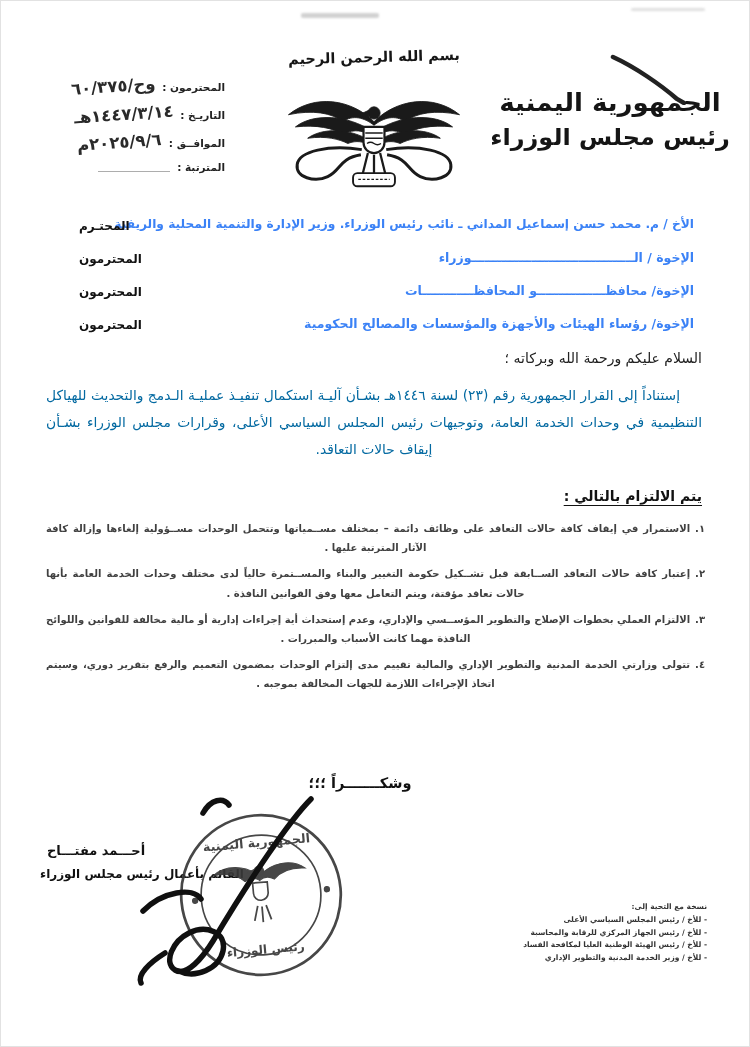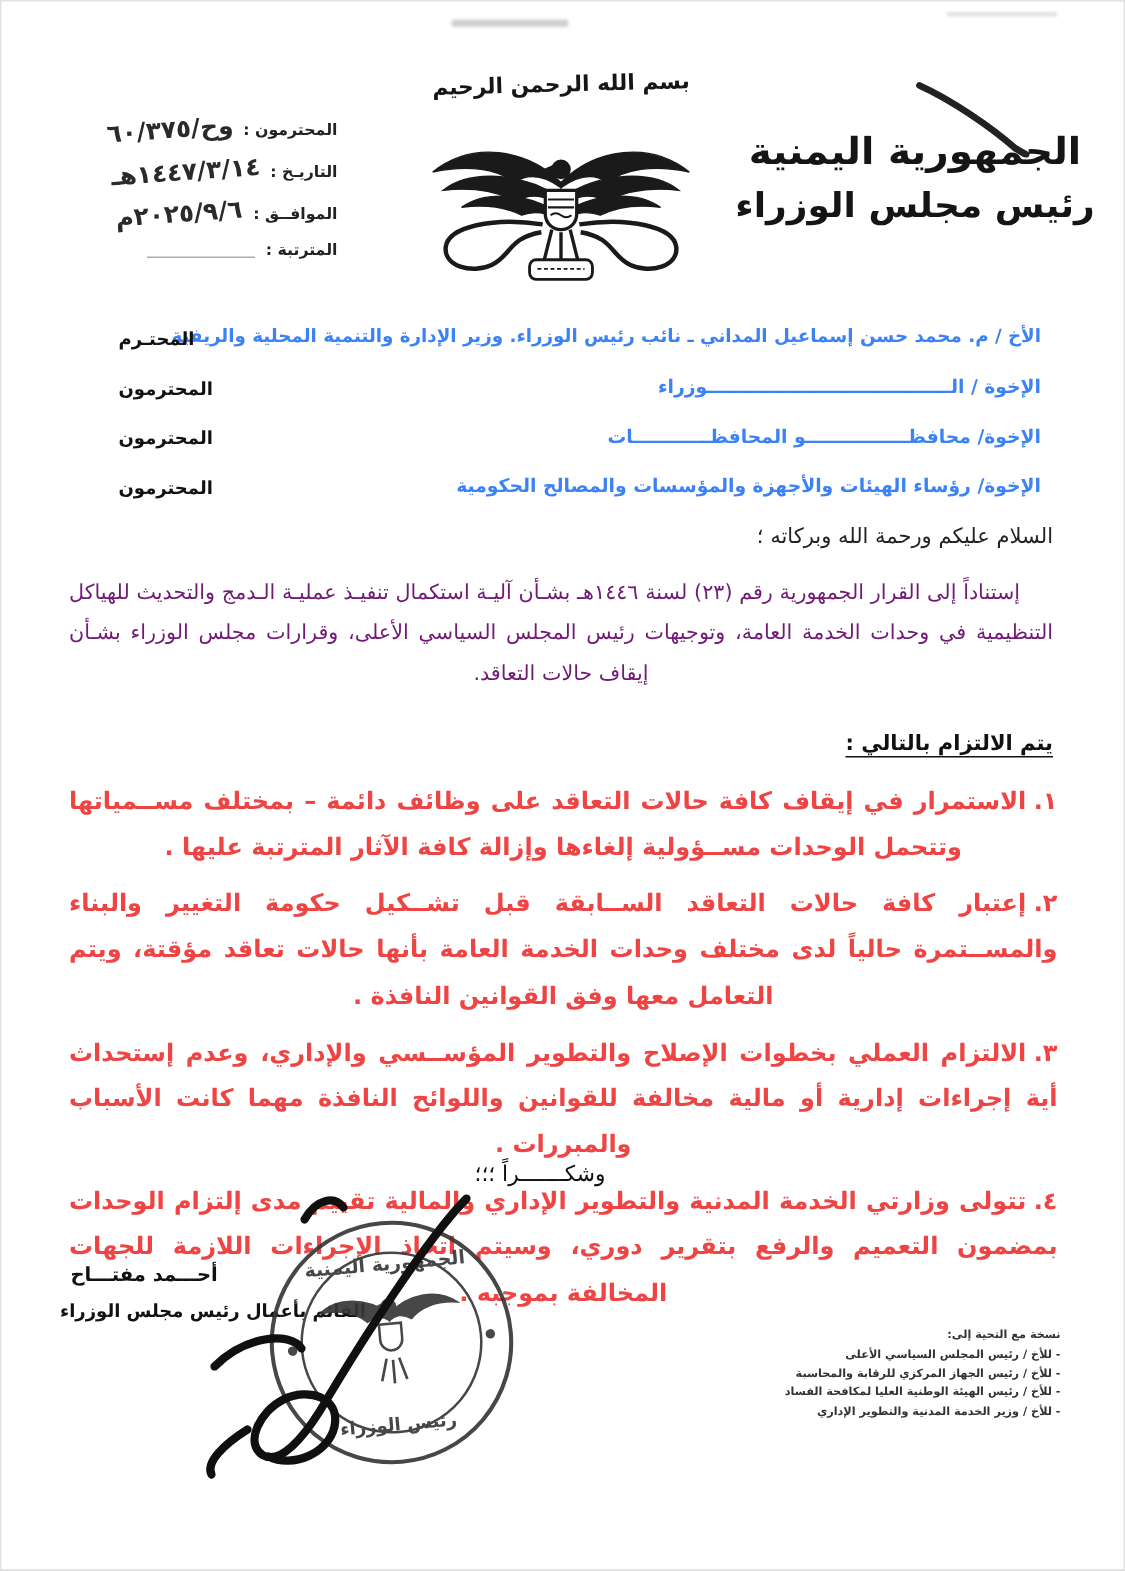--- a/index.html
+++ b/index.html
@@ -27,42 +27,42 @@
   
   .addr-block{position:absolute;left:78px;right:55px;top:214px;}
   .addr-row{position:relative;height:33px;}
   .addr-to{position:absolute;right:0;top:2px;direction:rtl;text-align:right;
            font-size:12.5px;font-weight:700;white-space:nowrap;color:#3b82f6;}
   .addr-hon{position:absolute;left:0;top:4px;font-size:12px;font-weight:700;direction:rtl;color:#111;}
   
   .salutation{position:absolute;right:47px;top:349px;direction:rtl;font-size:14px;color:#222;}
   .preamble{position:absolute;right:47px;left:45px;top:381px;direction:rtl;
             font-size:13.8px;line-height:1.95;text-align:justify;text-align-last:center;
-            text-indent:22px;color:#701a75;}
+            text-indent:22px;color:#0369a1;}
   .directive{position:absolute;right:47px;top:487px;direction:rtl;font-size:14px;
              font-weight:700;text-decoration:underline;text-underline-offset:4px;color:#111;}
   .items{position:absolute;right:44px;left:45px;top:518px;direction:rtl;}
-  .item{font-size:16px;font-weight:700;line-height:1.92;text-align:justify;
-        text-align-last:center;margin-bottom:7px;color:#ef4444;}
+  .item{font-size:10px;font-weight:700;line-height:1.92;text-align:justify;
+        text-align-last:center;margin-bottom:7px;color:#404040;}
   .item .num{margin-left:5px;}
   .item .u{text-underline-offset:3px;}
   .closing{position:absolute;left:0;right:30px;top:774px;text-align:center;direction:rtl;
-           font-size:14.5px;font-weight:400;color:#111;}
+           font-size:14.5px;font-weight:700;color:#111;}
   
   .sig-name{position:absolute;left:46px;top:842px;width:190px;text-align:left;direction:rtl;
             font-size:13px;font-weight:700;color:#111;z-index:1;}
   .sig-title{position:absolute;left:38px;top:866px;width:206px;text-align:center;direction:rtl;
              font-size:12px;font-weight:700;color:#111;z-index:1;}
   .stamp-box{position:absolute;left:176px;top:810px;width:168px;height:168px;
              transform:rotate(-5deg);z-index:2;opacity:.92;}
   .signature-box{position:absolute;left:84px;top:792px;width:240px;height:200px;z-index:3;}
   
   .cc-block{position:absolute;right:42px;top:883px;width:185px;direction:rtl;text-align:right;
             font-size:7.5px;font-weight:700;line-height:1.65;color:#333;}
-  .cc-heading{margin-bottom:1px;}
+  .cc-heading{margin-bottom:1px;margin-top:17px;}
   .cc-item{white-space:nowrap;}
 </style>
 </head>
 <body>
 
 <div class="page">
 
   <div class="smudge" style="top:12px;left:300px;width:78px;height:5px;"></div>
   <div class="smudge" style="top:7px;left:630px;width:74px;height:3px;opacity:.3;"></div>
 

